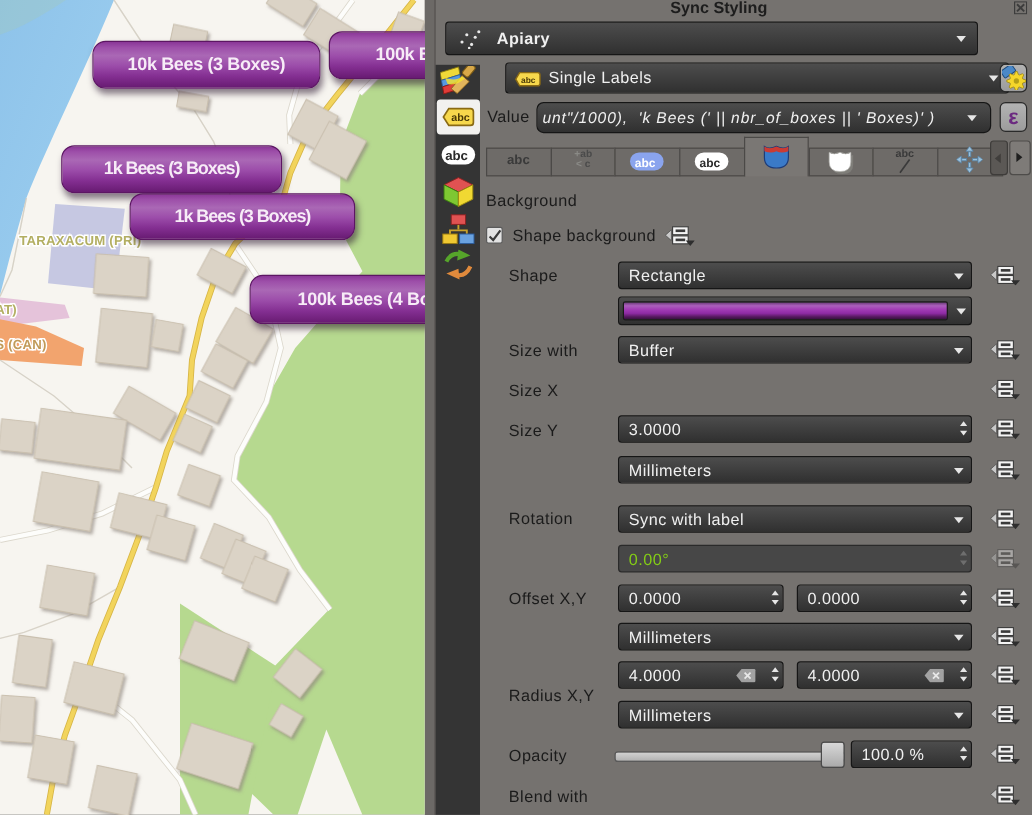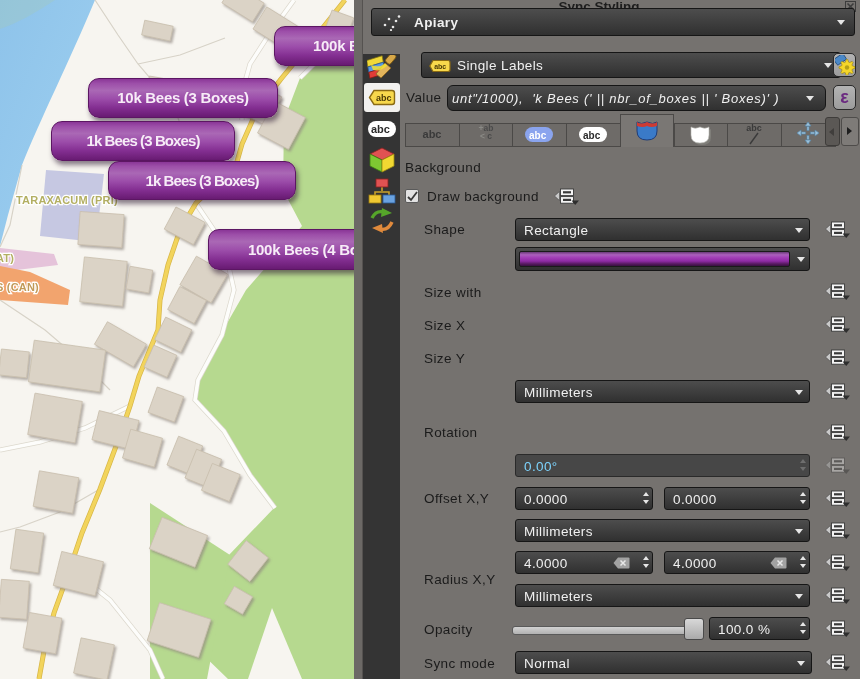--- a/index.html
+++ b/index.html
@@ -112,21 +112,21 @@
  <rect x="228" y="590" width="21" height="20" transform="rotate(30 238 600)"></rect>
  <rect x="254" y="240" width="14" height="13" transform="rotate(25 261 246)"></rect>
 </g>
 
 <g font-family="Liberation Sans,sans-serif" font-size="11" font-weight="bold" fill="#b3af62" style="paint-order:stroke" stroke="#ffffff" stroke-width="2.4" letter-spacing="0.2">
  <text x="16" y="204">TARAXACUM (PRI)</text>
  <text x="-4" y="262">AT)</text>
  <text x="-4" y="291" fill="#c19a58">S (CAN)</text>
 </g>
 </svg>
-<div class="bbl" style="left:88px;top:34px;width:188px;height:38px;margin-top:44px;">
+<div class="bbl" style="left:77px;top:34px;width:188px;height:38px;">
       <span style="">10k Bees (3 Boxes)</span>
     </div>
 <div class="bbl" style="left:274px;top:26px;width:120px;height:38px;">
       <span style="text-align:left;padding-left:38px;">100k B</span>
     </div>
 <div class="bbl" style="left:51px;top:121px;width:182px;height:38px;">
       <span style="letter-spacing:-0.9px;">1k Bees (3 Boxes)</span>
     </div>
 <div class="bbl" style="left:108px;top:161px;width:186px;height:37px;">
       <span style="letter-spacing:-0.9px;">1k Bees (3 Boxes)</span>
@@ -134,21 +134,21 @@
 <div class="bbl" style="left:208px;top:229px;width:168px;height:39px;">
       <span style="text-align:left;padding-left:39px;">100k Bees (4 Boxe</span>
     </div>
 
 <div id="panel">
       <div class="ttl">Sync Styling</div>
 <svg style="position:absolute;left:491px;top:1px" width="11" height="11">
         <rect x="0.5" y="0.5" width="10" height="10" fill="none" stroke="#3c3c3c"></rect>
         <path d="M2.5,2.5 L8.5,8.5 M8.5,2.5 L2.5,8.5" stroke="#3c3c3c" stroke-width="1.6"></path>
       </svg>
-<div class="dark" style="position:absolute;left:17px;top:8px;width:484px;height:28px">
+<div class="dark" style="position:absolute;left:17px;top:18px;width:444px;height:28px">
         <svg style="position:absolute;left:11px;top:6px" width="18" height="16">
           <g fill="#e8e8e8">
             <circle cx="2" cy="10" r="1.3"></circle>
             <circle cx="6" cy="4" r="1.3"></circle>
             <circle cx="10" cy="12" r="1.3"></circle>
             <circle cx="13" cy="6" r="1.3"></circle>
             <circle cx="16" cy="1.5" r="1.3"></circle>
             <circle cx="8" cy="15" r="1.1"></circle>
           </g>
         </svg>
@@ -259,21 +259,21 @@
       </svg>
 <div style="position:absolute;left:471px;top:117px;width:15px;height:29px;background:#5b5855;border:1px solid #3e3c3a;border-radius:3px;box-sizing:border-box"></div>
 <div style="position:absolute;left:474.5px;top:128px;width:0;height:0;border-top:4px solid transparent;border-bottom:4px solid transparent;border-right:5px solid #403e3c"></div>
 <div style="position:absolute;left:487px;top:117px;width:18px;height:29px;background:#7e7b78;border:1px solid #4e4c4a;border-radius:3px;box-sizing:border-box"></div>
 <div style="position:absolute;left:493px;top:127px;width:0;height:0;border-top:4.5px solid transparent;border-bottom:4.5px solid transparent;border-left:5.5px solid #1e1e1e"></div>
 <div class="lbl" style="left:51px;top:160px">Background</div>
 <div style="position:absolute;left:51px;top:189px;width:14px;height:14px;background:#e2e2e2;border:1px solid #5a5a5a;border-radius:2px;box-sizing:border-box"></div>
 <svg style="position:absolute;left:53px;top:191px" width="11" height="11">
         <path d="M1,6 L4,9 L10,1" stroke="#3a3a3a" stroke-width="1.8" fill="none"></path>
       </svg>
-<div class="lbl" style="left:73px;top:189px">Draw background</div>
+<div class="lbl" style="left:73px;top:189px">Shape background</div>
 <svg style="position:absolute;left:200px;top:188px;" width="25" height="17" viewBox="0 0 25 17">
         <polygon points="0.5,8 5.5,3.5 5.5,12.5" fill="#c9c9c9" stroke="#4a4a4a" stroke-width="0.6"></polygon>
         <rect x="6.5" y="1" width="13" height="6.6" fill="#f4f4f4" stroke="#3a3a3a" stroke-width="0.9"></rect>
         <rect x="9" y="3.2" width="8" height="2.2" fill="#3a3a3a"></rect>
         <rect x="6.5" y="8.6" width="13" height="6.6" fill="#f4f4f4" stroke="#3a3a3a" stroke-width="0.9"></rect>
         <rect x="9" y="10.8" width="8" height="2.2" fill="#3a3a3a"></rect>
         <polygon points="17.5,12.5 25,12.5 21.2,17" fill="#2e2e2e"></polygon>
       </svg>
 <div class="lbl" style="left:70px;top:222px">Shape</div>
 <div class="dark" style="position:absolute;left:161px;top:218px;width:295px;height:23px">
@@ -286,38 +286,49 @@
         <rect x="9" y="3.2" width="8" height="2.2" fill="#3a3a3a"></rect>
         <rect x="6.5" y="8.6" width="13" height="6.6" fill="#f4f4f4" stroke="#3a3a3a" stroke-width="0.9"></rect>
         <rect x="9" y="10.8" width="8" height="2.2" fill="#3a3a3a"></rect>
         <polygon points="17.5,12.5 25,12.5 21.2,17" fill="#2e2e2e"></polygon>
       </svg>
 <div class="dark" style="position:absolute;left:161px;top:247px;width:295px;height:24px">
         <div style="position:absolute;left:3px;top:3px;right:19px;bottom:3px;border:1px solid #1a1a1a;background:linear-gradient(#6a3a78 0%,#ab5fbc 20%,#a13cb5 42%,#8e2ba4 65%,#55195e 86%,#381040 100%);border-radius:2px"></div>
         <div class="arr" style="right:4px"></div>
       </div>
 <div class="lbl" style="left:70px;top:285px">Size with</div>
+<div class="dark" style="position:absolute;left:161px;top:280px;width:295px;height:23px">
+        <span class="wtxt" style="">Buffer</span>
+        <div class="arr"></div>
+      </div>
 <svg style="position:absolute;left:471px;top:283px;" width="25" height="17" viewBox="0 0 25 17">
         <polygon points="0.5,8 5.5,3.5 5.5,12.5" fill="#c9c9c9" stroke="#4a4a4a" stroke-width="0.6"></polygon>
         <rect x="6.5" y="1" width="13" height="6.6" fill="#f4f4f4" stroke="#3a3a3a" stroke-width="0.9"></rect>
         <rect x="9" y="3.2" width="8" height="2.2" fill="#3a3a3a"></rect>
         <rect x="6.5" y="8.6" width="13" height="6.6" fill="#f4f4f4" stroke="#3a3a3a" stroke-width="0.9"></rect>
         <rect x="9" y="10.8" width="8" height="2.2" fill="#3a3a3a"></rect>
         <polygon points="17.5,12.5 25,12.5 21.2,17" fill="#2e2e2e"></polygon>
       </svg>
 <div class="lbl" style="left:70px;top:318px">Size X</div>
 <svg style="position:absolute;left:471px;top:316px;" width="25" height="17" viewBox="0 0 25 17">
         <polygon points="0.5,8 5.5,3.5 5.5,12.5" fill="#c9c9c9" stroke="#4a4a4a" stroke-width="0.6"></polygon>
         <rect x="6.5" y="1" width="13" height="6.6" fill="#f4f4f4" stroke="#3a3a3a" stroke-width="0.9"></rect>
         <rect x="9" y="3.2" width="8" height="2.2" fill="#3a3a3a"></rect>
         <rect x="6.5" y="8.6" width="13" height="6.6" fill="#f4f4f4" stroke="#3a3a3a" stroke-width="0.9"></rect>
         <rect x="9" y="10.8" width="8" height="2.2" fill="#3a3a3a"></rect>
         <polygon points="17.5,12.5 25,12.5 21.2,17" fill="#2e2e2e"></polygon>
       </svg>
 <div class="lbl" style="left:70px;top:351px">Size Y</div>
+<div class="dark" style="position:absolute;left:161px;top:346px;width:295px;height:23px;">
+        <span class="wtxt" style="">3.0000</span>
+        <div class="spinb" style="top:50%;margin-top:-7px">
+          <div class="u" style="border-bottom-color:#e6e6e6"></div>
+          <div class="d" style="border-top-color:#e6e6e6"></div>
+        </div>
+      </div>
 <svg style="position:absolute;left:471px;top:349px;" width="25" height="17" viewBox="0 0 25 17">
         <polygon points="0.5,8 5.5,3.5 5.5,12.5" fill="#c9c9c9" stroke="#4a4a4a" stroke-width="0.6"></polygon>
         <rect x="6.5" y="1" width="13" height="6.6" fill="#f4f4f4" stroke="#3a3a3a" stroke-width="0.9"></rect>
         <rect x="9" y="3.2" width="8" height="2.2" fill="#3a3a3a"></rect>
         <rect x="6.5" y="8.6" width="13" height="6.6" fill="#f4f4f4" stroke="#3a3a3a" stroke-width="0.9"></rect>
         <rect x="9" y="10.8" width="8" height="2.2" fill="#3a3a3a"></rect>
         <polygon points="17.5,12.5 25,12.5 21.2,17" fill="#2e2e2e"></polygon>
       </svg>
 <div class="dark" style="position:absolute;left:161px;top:380px;width:295px;height:23px">
         <span class="wtxt" style="">Millimeters</span>
@@ -325,30 +336,34 @@
       </div>
 <svg style="position:absolute;left:471px;top:383px;" width="25" height="17" viewBox="0 0 25 17">
         <polygon points="0.5,8 5.5,3.5 5.5,12.5" fill="#c9c9c9" stroke="#4a4a4a" stroke-width="0.6"></polygon>
         <rect x="6.5" y="1" width="13" height="6.6" fill="#f4f4f4" stroke="#3a3a3a" stroke-width="0.9"></rect>
         <rect x="9" y="3.2" width="8" height="2.2" fill="#3a3a3a"></rect>
         <rect x="6.5" y="8.6" width="13" height="6.6" fill="#f4f4f4" stroke="#3a3a3a" stroke-width="0.9"></rect>
         <rect x="9" y="10.8" width="8" height="2.2" fill="#3a3a3a"></rect>
         <polygon points="17.5,12.5 25,12.5 21.2,17" fill="#2e2e2e"></polygon>
       </svg>
 <div class="lbl" style="left:70px;top:425px">Rotation</div>
+<div class="dark" style="position:absolute;left:161px;top:421px;width:295px;height:23px">
+        <span class="wtxt" style="">Sync with label</span>
+        <div class="arr"></div>
+      </div>
 <svg style="position:absolute;left:471px;top:424px;" width="25" height="17" viewBox="0 0 25 17">
         <polygon points="0.5,8 5.5,3.5 5.5,12.5" fill="#c9c9c9" stroke="#4a4a4a" stroke-width="0.6"></polygon>
         <rect x="6.5" y="1" width="13" height="6.6" fill="#f4f4f4" stroke="#3a3a3a" stroke-width="0.9"></rect>
         <rect x="9" y="3.2" width="8" height="2.2" fill="#3a3a3a"></rect>
         <rect x="6.5" y="8.6" width="13" height="6.6" fill="#f4f4f4" stroke="#3a3a3a" stroke-width="0.9"></rect>
         <rect x="9" y="10.8" width="8" height="2.2" fill="#3a3a3a"></rect>
         <polygon points="17.5,12.5 25,12.5 21.2,17" fill="#2e2e2e"></polygon>
       </svg>
 <div class="dark" style="position:absolute;left:161px;top:454px;width:295px;height:23px;background:#474747;border-color:#2a2a2a;">
-        <span class="wtxt" style="color:#7dd3fc;text-align:right;">0.00°</span>
+        <span class="wtxt" style="color:#84cc16;text-align:right;">0.00°</span>
         <div class="spinb" style="top:50%;margin-top:-7px">
           <div class="u" style="border-bottom-color:#6e6e6e"></div>
           <div class="d" style="border-top-color:#6e6e6e"></div>
         </div>
       </div>
 <svg style="position:absolute;left:471px;top:457px;opacity:0.4;" width="25" height="17" viewBox="0 0 25 17">
         <polygon points="0.5,8 5.5,3.5 5.5,12.5" fill="#c9c9c9" stroke="#4a4a4a" stroke-width="0.6"></polygon>
         <rect x="6.5" y="1" width="13" height="6.6" fill="#f4f4f4" stroke="#3a3a3a" stroke-width="0.9"></rect>
         <rect x="9" y="3.2" width="8" height="2.2" fill="#3a3a3a"></rect>
         <rect x="6.5" y="8.6" width="13" height="6.6" fill="#f4f4f4" stroke="#3a3a3a" stroke-width="0.9"></rect>
@@ -444,25 +459,21 @@
         </div>
       </div>
 <svg style="position:absolute;left:471px;top:620px;" width="25" height="17" viewBox="0 0 25 17">
         <polygon points="0.5,8 5.5,3.5 5.5,12.5" fill="#c9c9c9" stroke="#4a4a4a" stroke-width="0.6"></polygon>
         <rect x="6.5" y="1" width="13" height="6.6" fill="#f4f4f4" stroke="#3a3a3a" stroke-width="0.9"></rect>
         <rect x="9" y="3.2" width="8" height="2.2" fill="#3a3a3a"></rect>
         <rect x="6.5" y="8.6" width="13" height="6.6" fill="#f4f4f4" stroke="#3a3a3a" stroke-width="0.9"></rect>
         <rect x="9" y="10.8" width="8" height="2.2" fill="#3a3a3a"></rect>
         <polygon points="17.5,12.5 25,12.5 21.2,17" fill="#2e2e2e"></polygon>
       </svg>
-<div class="lbl" style="left:70px;top:656px">Sync mode</div>
-<div class="dark" style="position:absolute;left:161px;top:651px;width:297px;height:23px">
-        <span class="wtxt" style="">Normal</span>
-        <div class="arr"></div>
-      </div>
+<div class="lbl" style="left:70px;top:656px">Blend with</div>
 <svg style="position:absolute;left:471px;top:654px;" width="25" height="17" viewBox="0 0 25 17">
         <polygon points="0.5,8 5.5,3.5 5.5,12.5" fill="#c9c9c9" stroke="#4a4a4a" stroke-width="0.6"></polygon>
         <rect x="6.5" y="1" width="13" height="6.6" fill="#f4f4f4" stroke="#3a3a3a" stroke-width="0.9"></rect>
         <rect x="9" y="3.2" width="8" height="2.2" fill="#3a3a3a"></rect>
         <rect x="6.5" y="8.6" width="13" height="6.6" fill="#f4f4f4" stroke="#3a3a3a" stroke-width="0.9"></rect>
         <rect x="9" y="10.8" width="8" height="2.2" fill="#3a3a3a"></rect>
         <polygon points="17.5,12.5 25,12.5 21.2,17" fill="#2e2e2e"></polygon>
       </svg>
     </div>
 </div>

